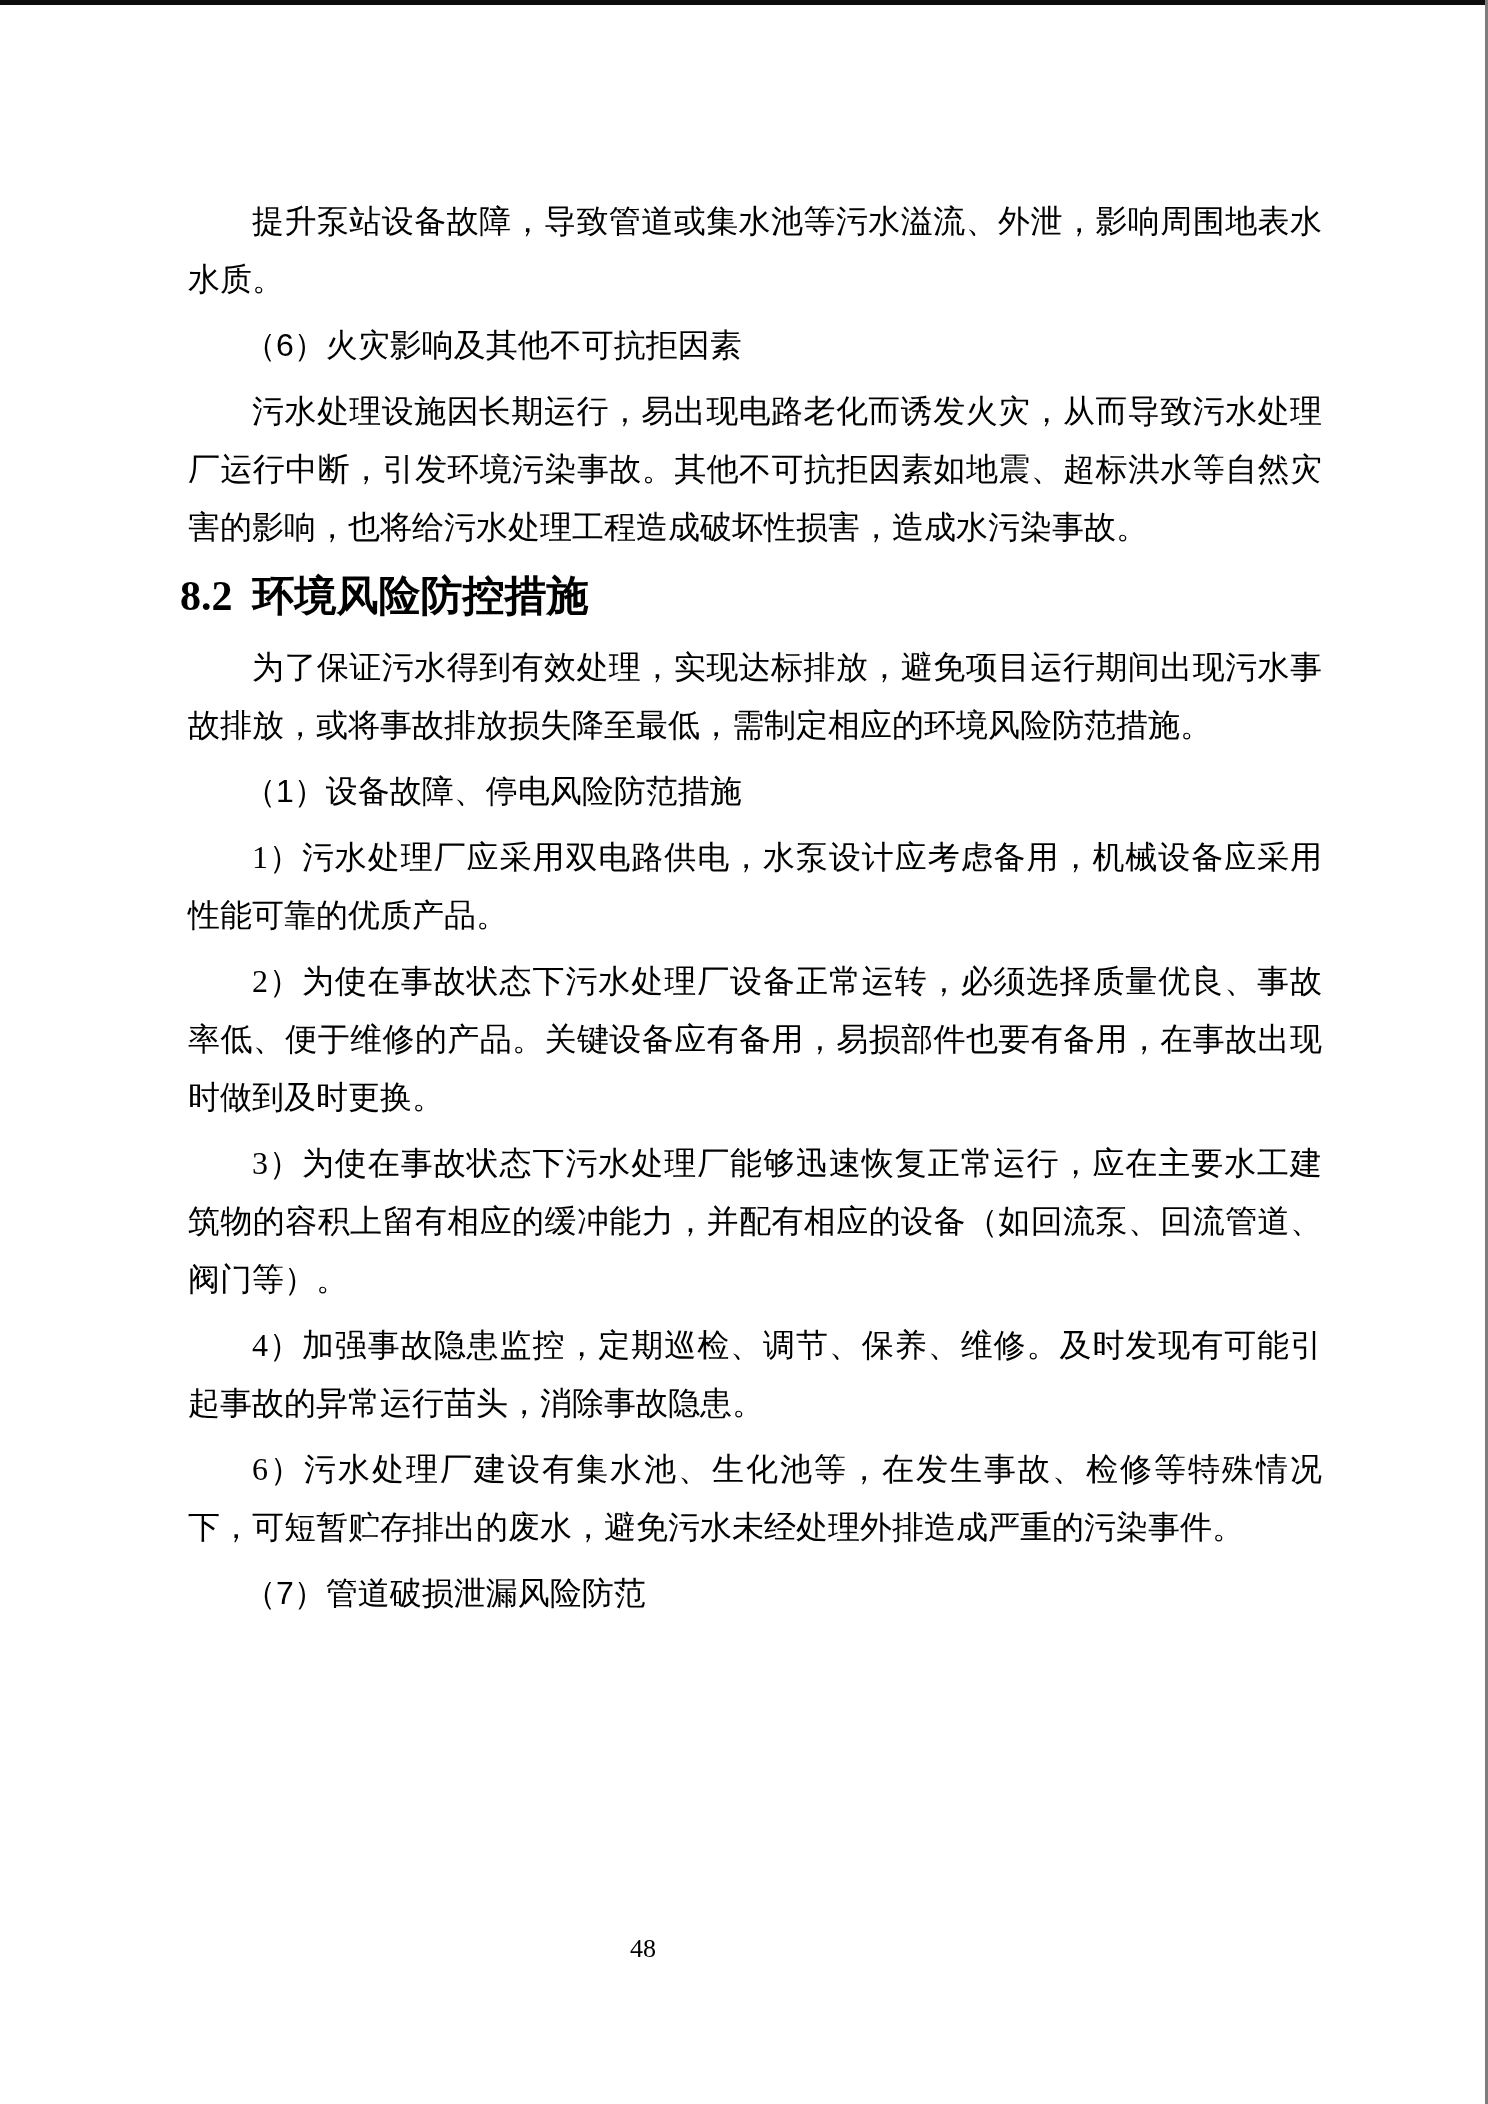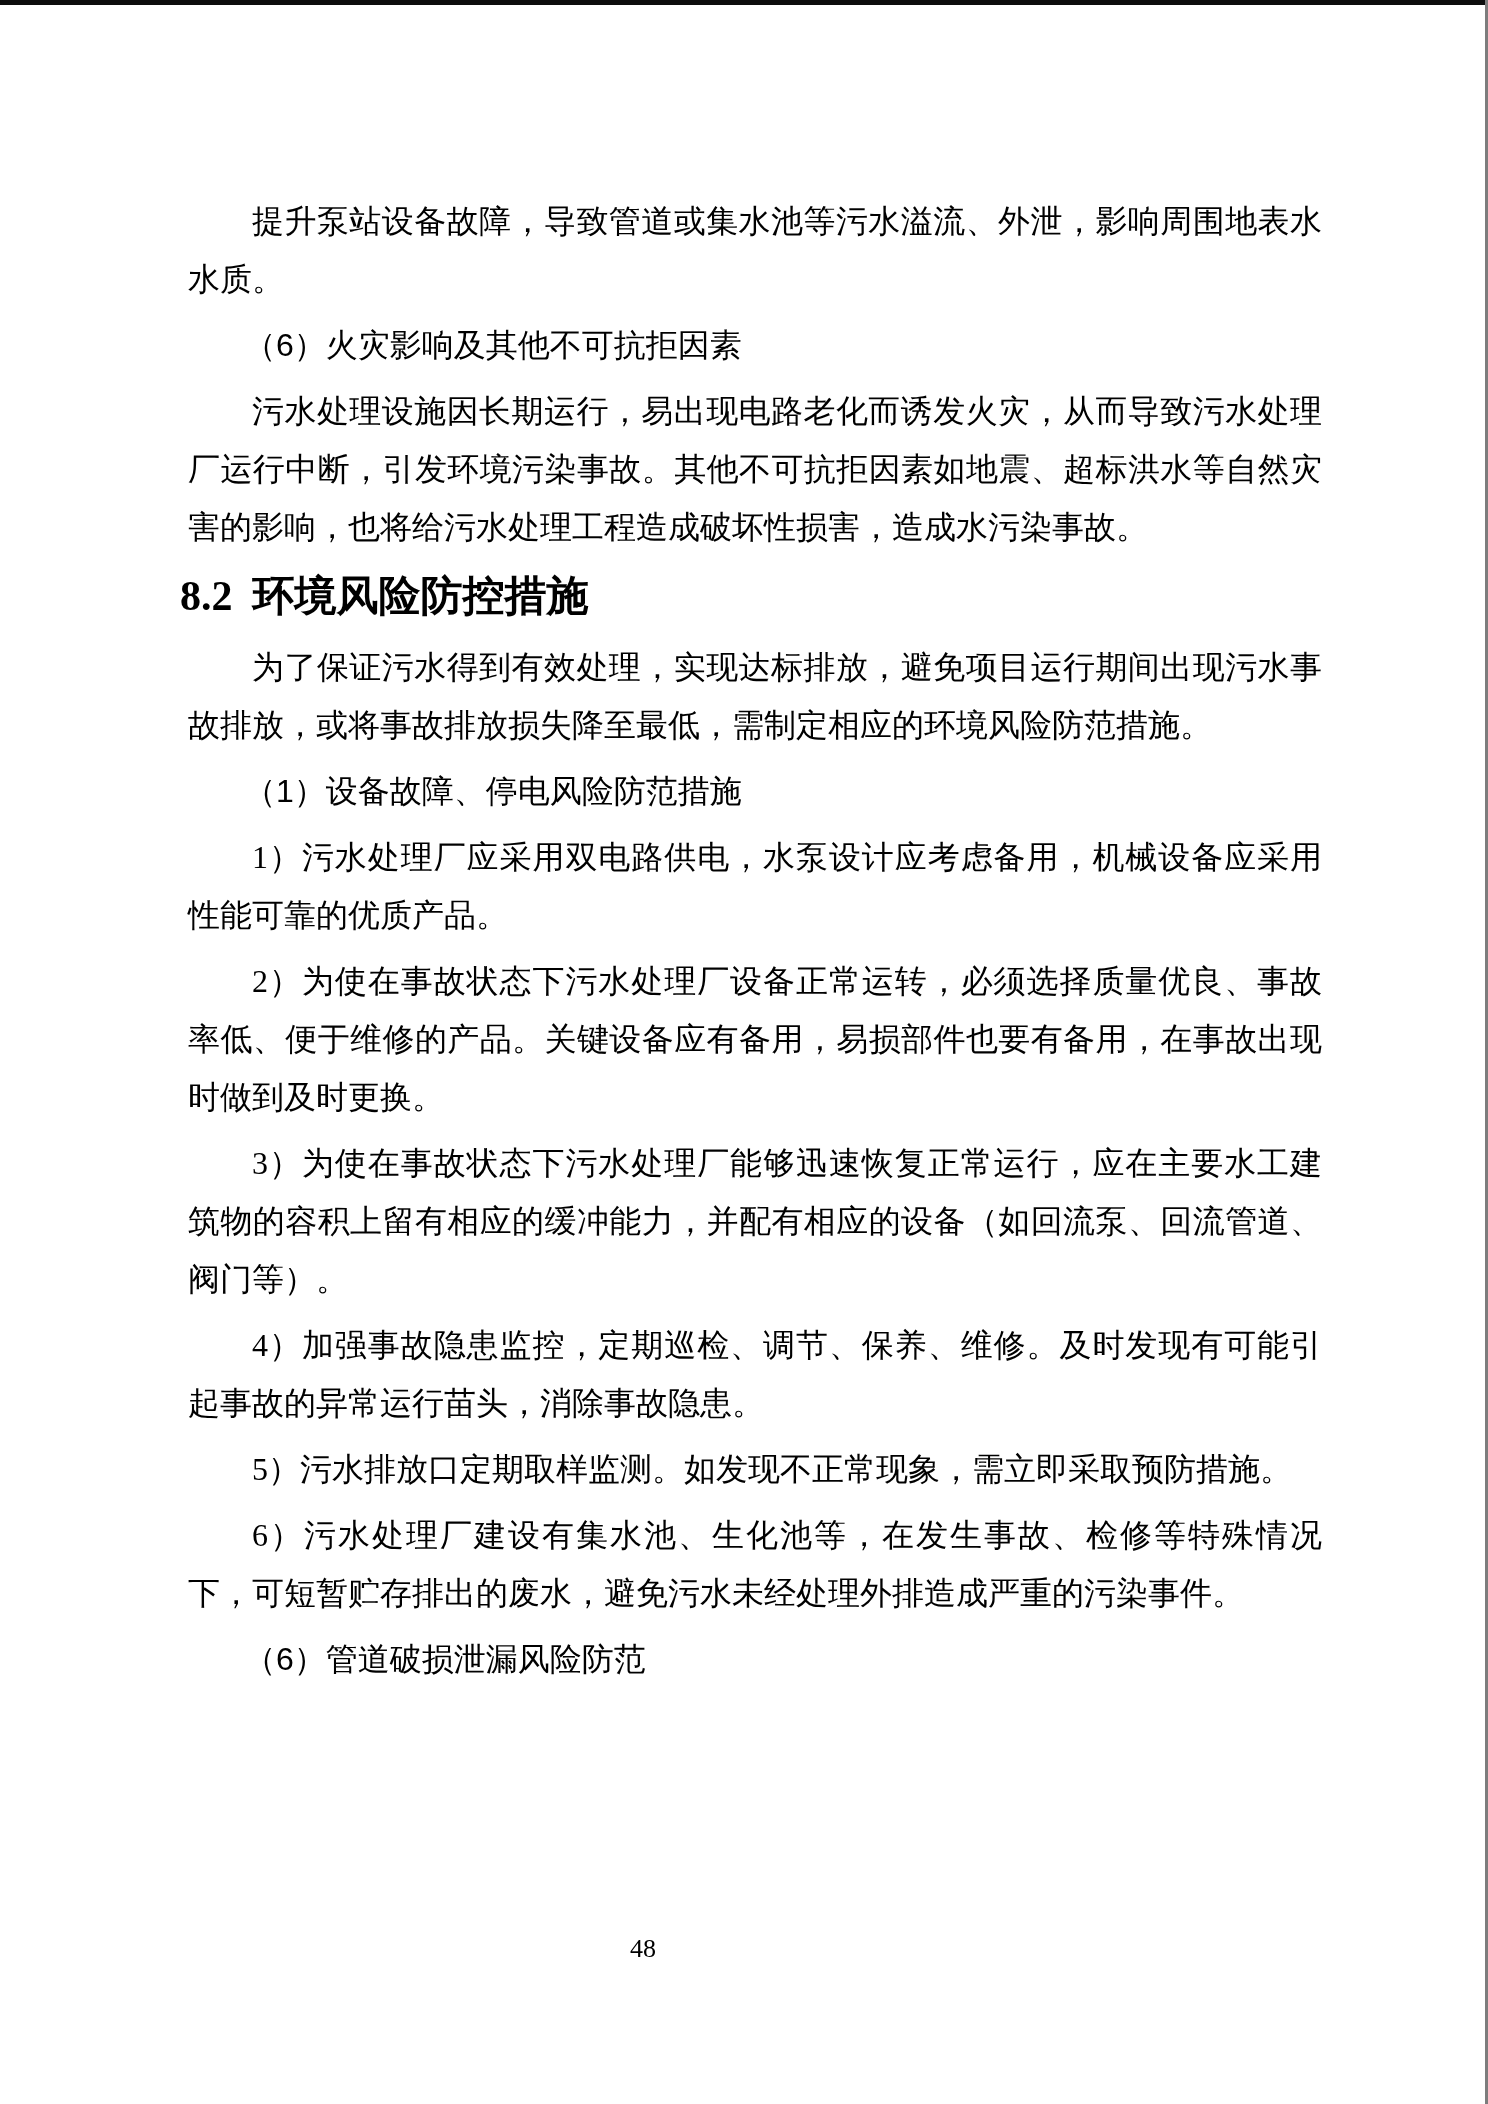--- a/index.html
+++ b/index.html
@@ -98,24 +98,23 @@
   <h3 class="subheading">（1）设备故障、停电风险防范措施</h3>
 
   <p class="para">1）污水处理厂应采用双电路供电，水泵设计应考虑备用，机械设备应采用性能可靠的优质产品。</p>
 
   <p class="para">2）为使在事故状态下污水处理厂设备正常运转，必须选择质量优良、事故率低、便于维修的产品。关键设备应有备用，易损部件也要有备用，在事故出现时做到及时更换。</p>
 
   <p class="para">3）为使在事故状态下污水处理厂能够迅速恢复正常运行，应在主要水工建筑物的容积上留有相应的缓冲能力，并配有相应的设备（如回流泵、回流管道、阀门等）。</p>
 
   <p class="para">4）加强事故隐患监控，定期巡检、调节、保养、维修。及时发现有可能引起事故的异常运行苗头，消除事故隐患。</p>
 
-  <p class="para">5）污水排放口定期取样监测。如发现不正常现象，需立即采取预防措施。</p>
 
   <p class="para">6）污水处理厂建设有集水池、生化池等，在发生事故、检修等特殊情况下，可短暂贮存排出的废水，避免污水未经处理外排造成严重的污染事件。</p>
 
 
-  <h3 class="subheading">（6）管道破损泄漏风险防范</h3>
+  <h3 class="subheading">（7）管道破损泄漏风险防范</h3>
 
 </main>
 
 <footer class="page-footer">
   <span>48</span>
 </footer>
 
 </body></html>

